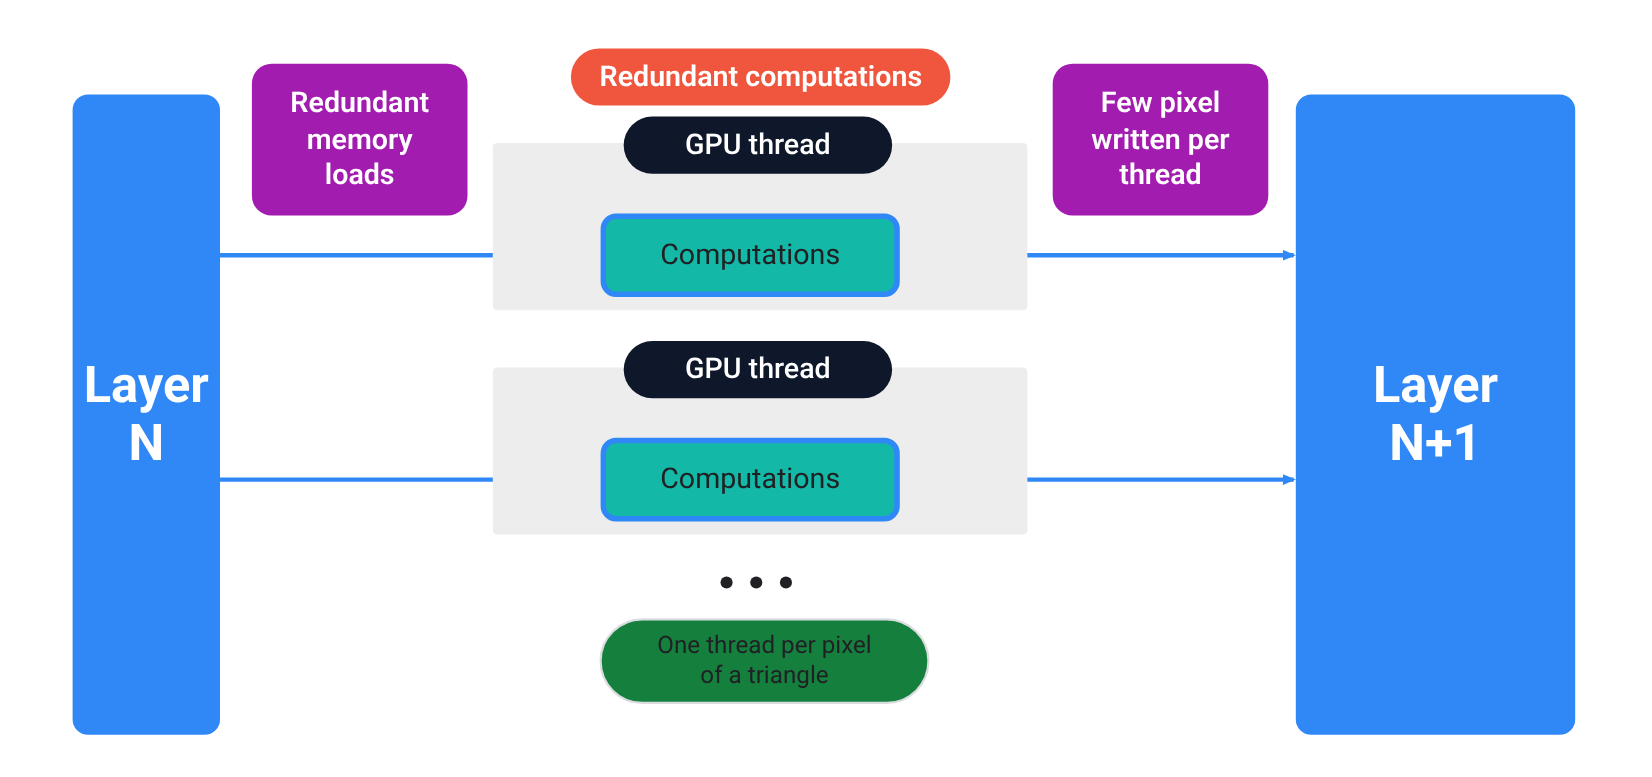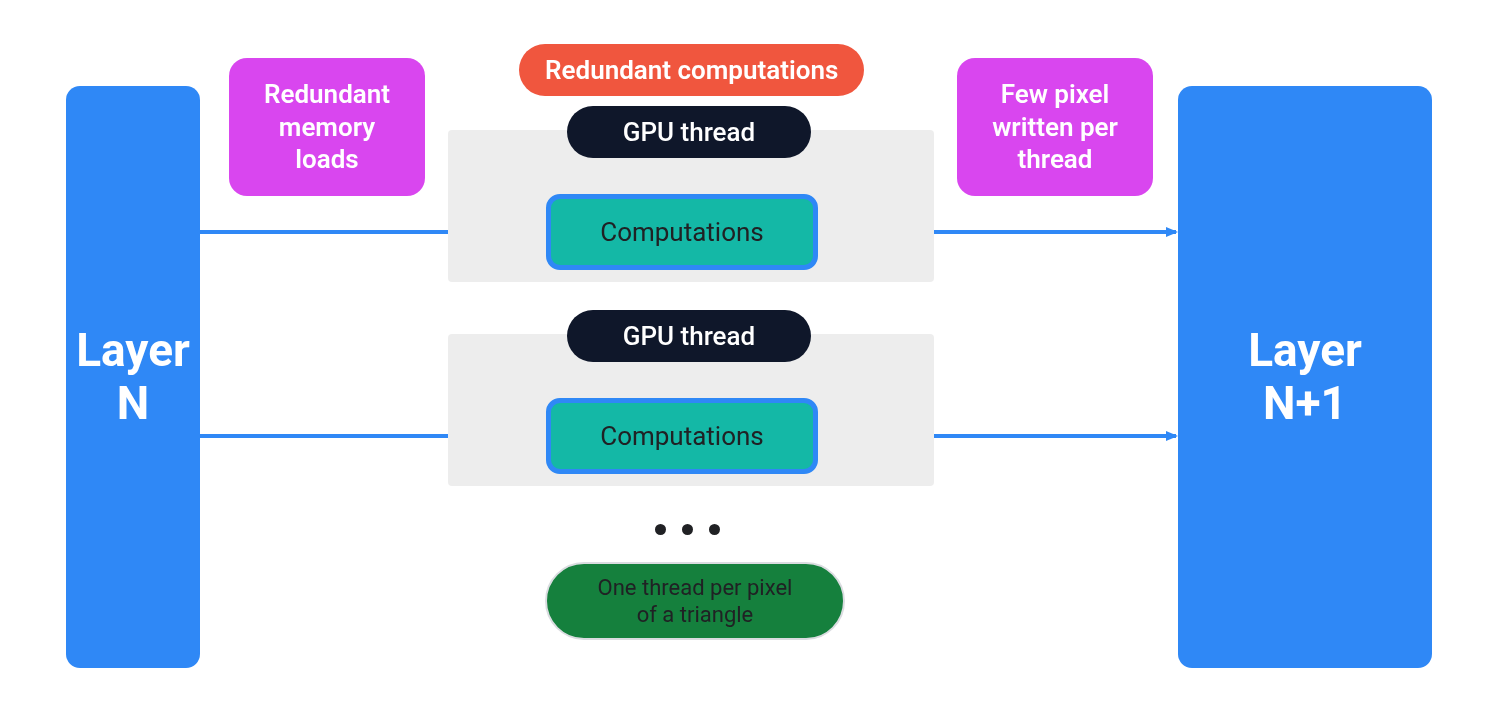--- a/index.html
+++ b/index.html
@@ -24,21 +24,21 @@
     display: flex;
     align-items: center;
     justify-content: center;
     text-align: center;
     font-size: 46px;
     line-height: 1.15;
     font-weight: 700;
   }
   .callout-red {
     position: absolute;
-    background: #d946ef;
+    background: #a21caf;
     color: #fff;
     border-radius: 18px;
     display: flex;
     align-items: center;
     justify-content: center;
     text-align: center;
     font-size: 26px;
     font-weight: 600;
     padding: 0 18px;
     box-sizing: border-box;

